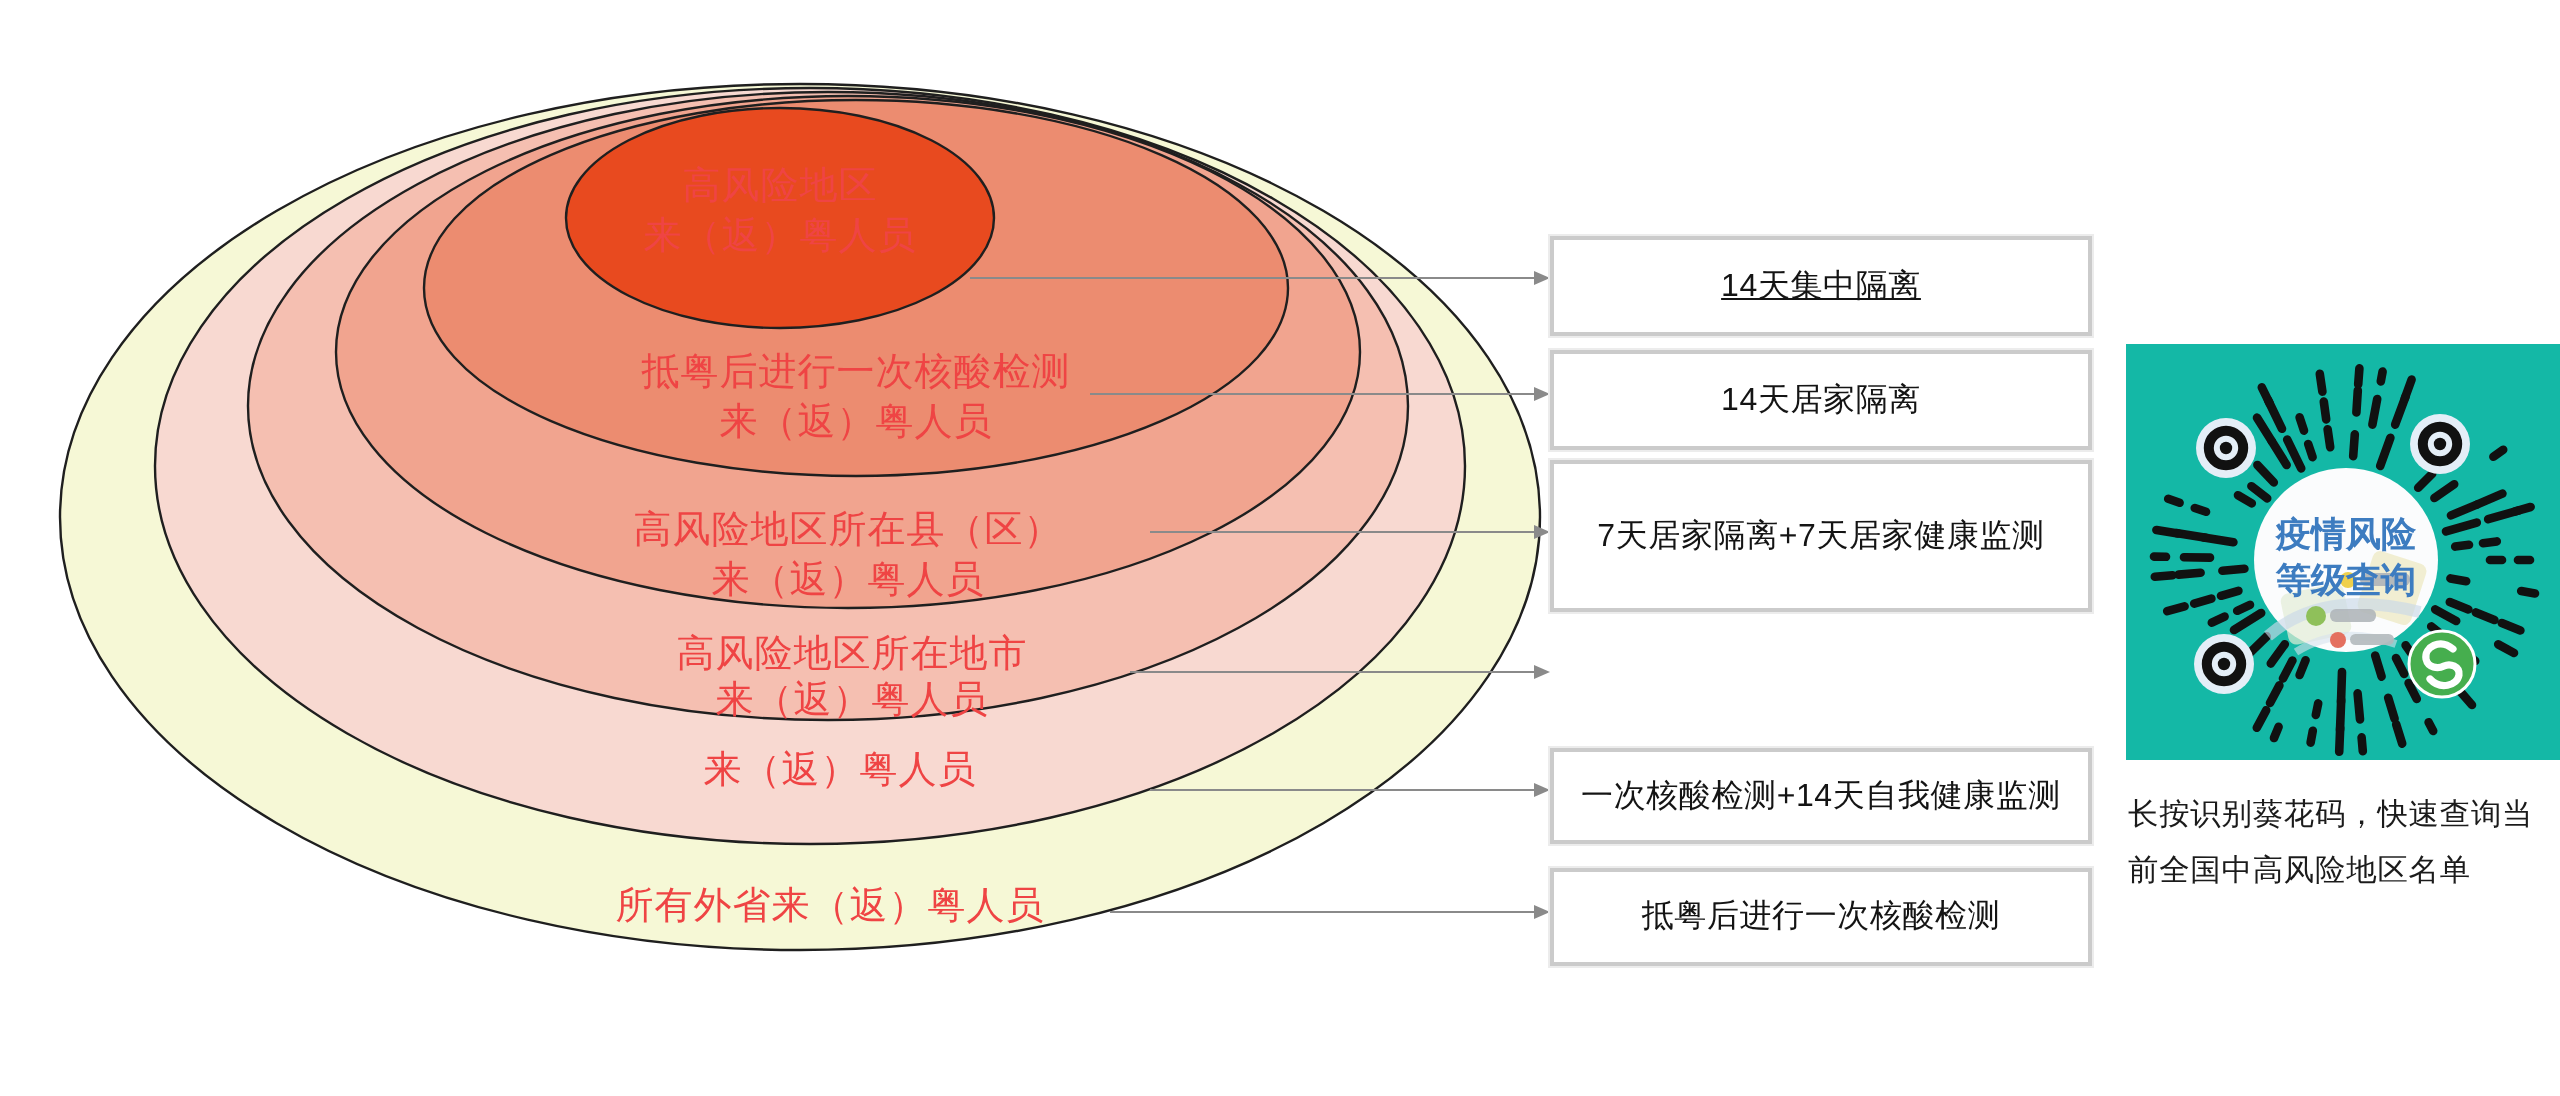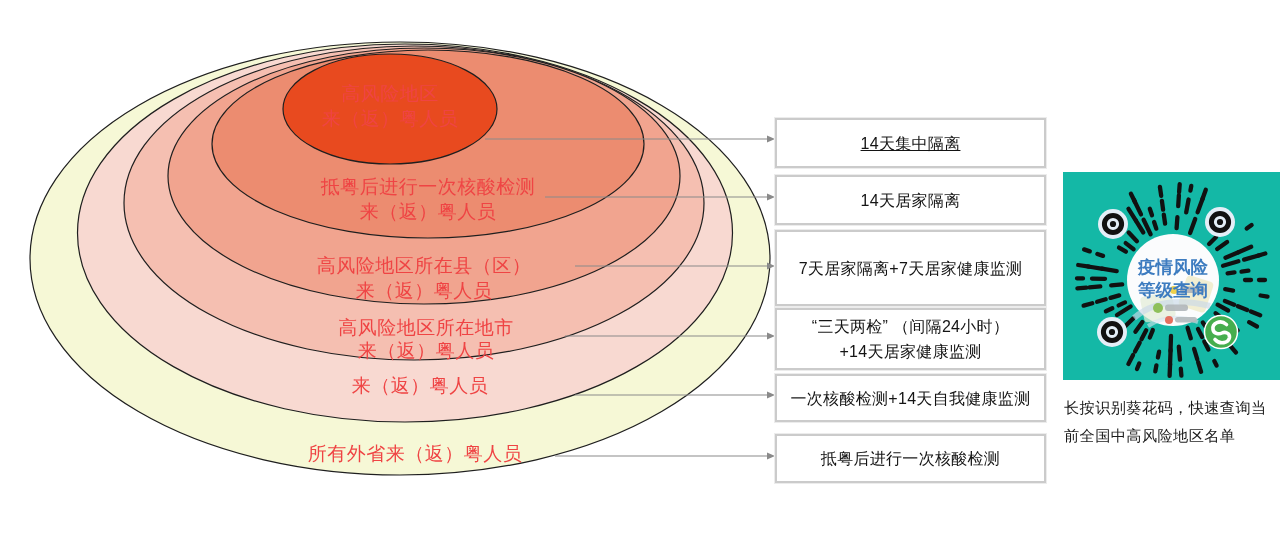--- a/index.html
+++ b/index.html
@@ -87,24 +87,20 @@
   </div>
 
   <div class="measure-box" style="top:118px;height:46px;text-decoration:underline;">
     <span>14天集中隔离</span>
   </div>
   <div class="measure-box" style="top:175px;height:46px;">
     <span>14天居家隔离</span>
   </div>
   <div class="measure-box" style="top:230px;height:72px;">
     <span>7天居家隔离+7天居家健康监测</span>
-  </div>
-  <div class="measure-box" style="top:308px;height:58px;">
-    <span>“三天两检” （间隔24小时）</span>
-    <span>+14天居家健康监测</span>
   </div>
   <div class="measure-box" style="top:374px;height:44px;">
     <span>一次核酸检测+14天自我健康监测</span>
   </div>
   <div class="measure-box" style="top:434px;height:45px;">
     <span>抵粤后进行一次核酸检测</span>
   </div>
 
   <div class="qr-panel">
     <svg width="200" height="204" viewBox="0 0 200 204">

